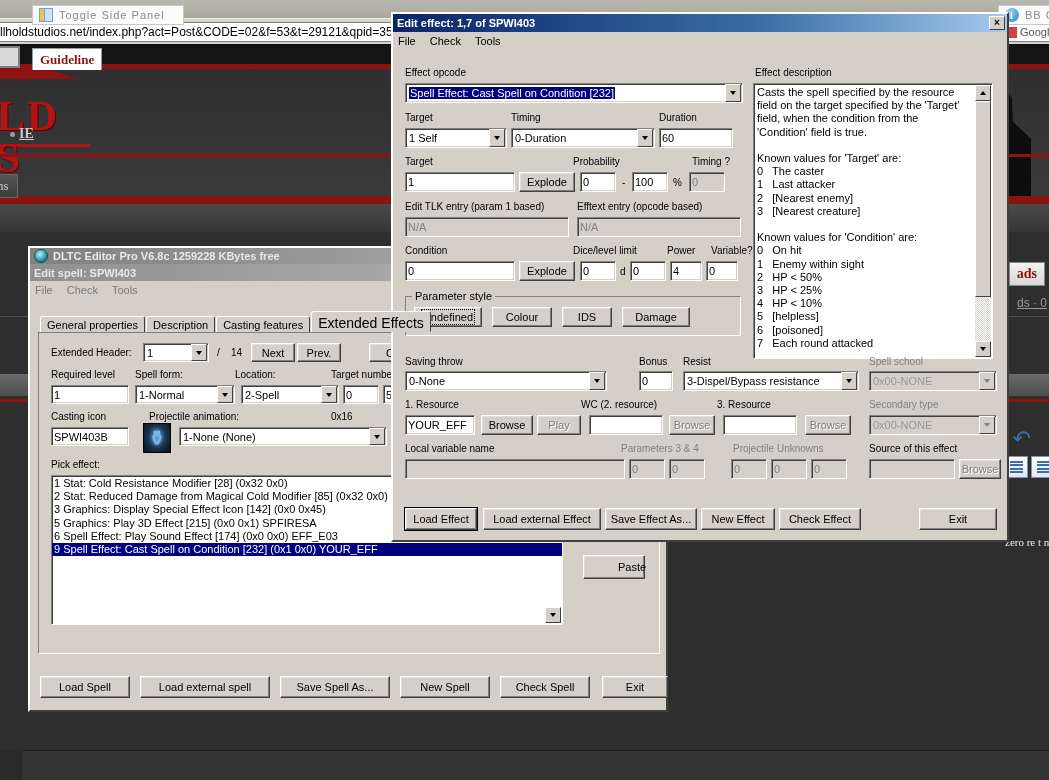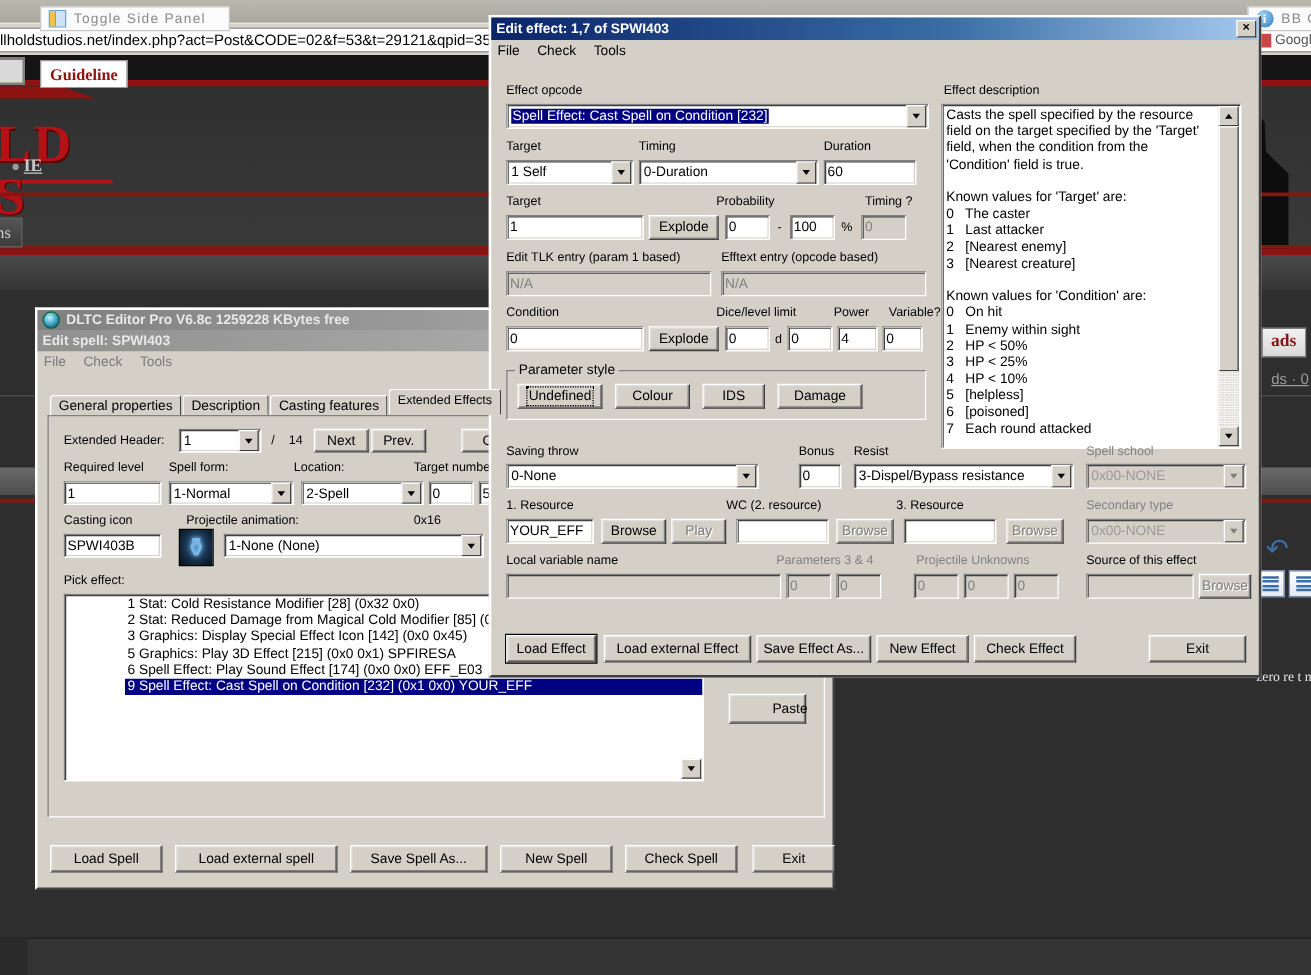--- a/index.html
+++ b/index.html
@@ -281,21 +281,21 @@
   .arrow-down { width:0;height:0;border-left:3px solid transparent;border-right:3px solid transparent;border-top:4px solid #000;}
 
   
   .tabstrip { position:absolute; display:flex; align-items:flex-end; }
   .tabitem {
     background:#d4d0c8; font-size:11px; padding:2px 6px 3px 6px; margin-right:1px;
     border-top:1px solid #fff;border-left:1px solid #fff;border-right:1px solid #404040;
     border-radius:3px 3px 0 0; position:relative; top:2px; height:18px;
   }
   .tabitem.active {
-    top:0; height:21px; padding-top:3px; font-size:10px; z-index:3;
+    top:0; height:21px; padding-top:3px; font-size:14px; z-index:3;
     border-bottom:1px solid #d4d0c8;
   }
 
   .listbox {
     position:absolute; background:#fff;
     border-top:1px solid #808080; border-left:1px solid #808080;
     border-right:1px solid #ffffff; border-bottom:1px solid #ffffff;
     box-shadow: inset 1px 1px 0 #404040;
     overflow:hidden;
   }
@@ -503,21 +503,21 @@
         <span class="combo-arrow">
             <span class="arrow-dn"></span>
           </span>
       </div>
       <div class="field" style="left:352px; top:94px; width:36px; height:19px;">
           <span>6</span>
         </div>
 
       <div class="lbl" style="left:12px; top:126px;">Pick effect:</div>
       <div class="listbox" style="left:12px; top:142px; width:512px; height:150px;">
-        <div id="effect-rows" style="padding-top:1px;padding-left:48px;">
+        <div id="effect-rows" style="padding-top:1px;">
             <div class="lrow">1 Stat: Cold Resistance Modifier [28] (0x32 0x0)</div>
             <div class="lrow">2 Stat: Reduced Damage from Magical Cold Modifier [85] (0x32 0x0)</div>
             <div class="lrow">3 Graphics: Display Special Effect Icon [142] (0x0 0x45)</div>
             <div class="lrow">5 Graphics: Play 3D Effect [215] (0x0 0x1) SPFIRESA</div>
             <div class="lrow">6 Spell Effect: Play Sound Effect [174] (0x0 0x0) EFF_E03</div>
             <div class="lrow selected">9 Spell Effect: Cast Spell on Condition [232] (0x1 0x0) YOUR_EFF</div>
           </div>
         <div class="scrollbar-v" style="left:auto; right:1px; top:auto; bottom:1px; height:16px; width:16px;">
           <div class="sb-btn" style="height:16px;">
               <span class="arrow-down"></span>

